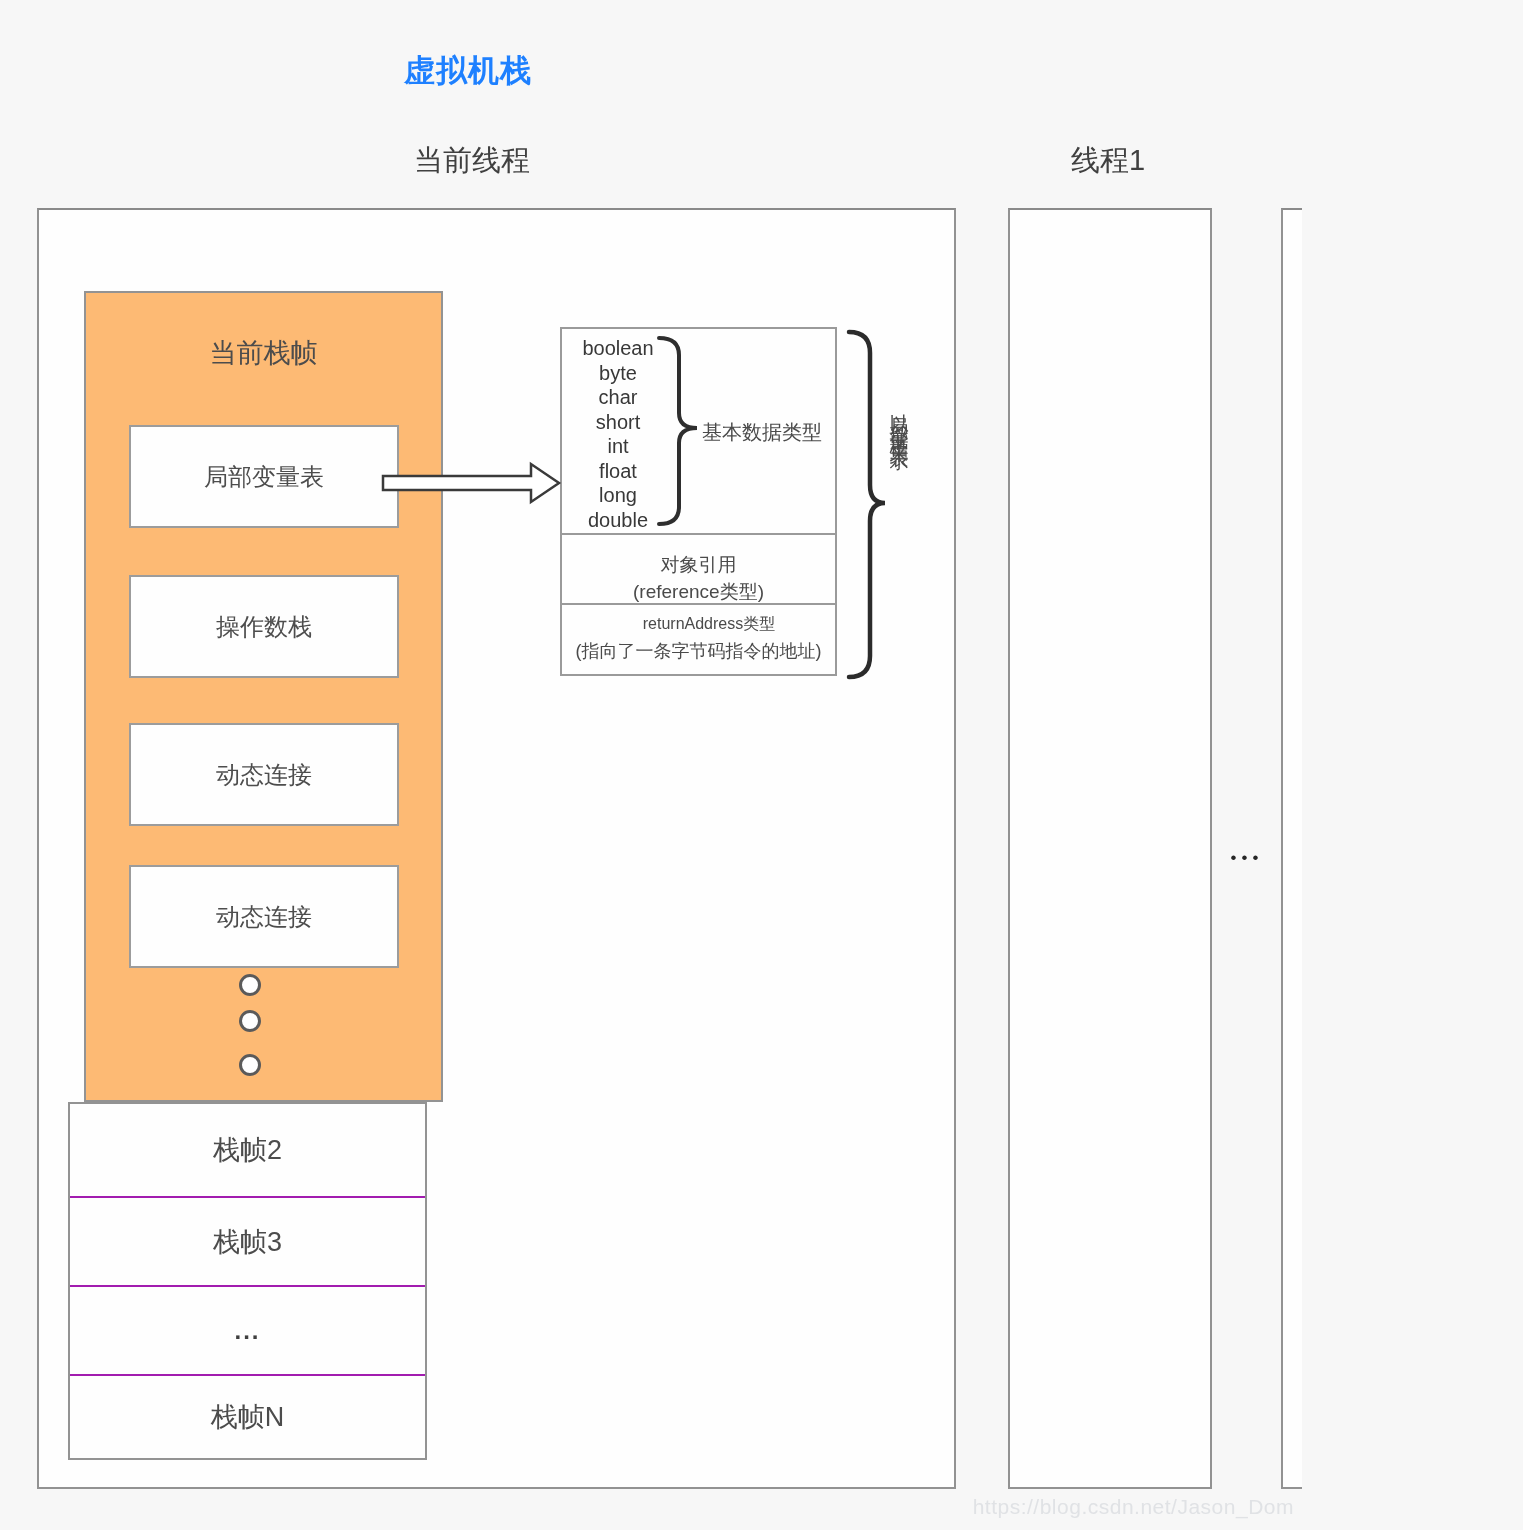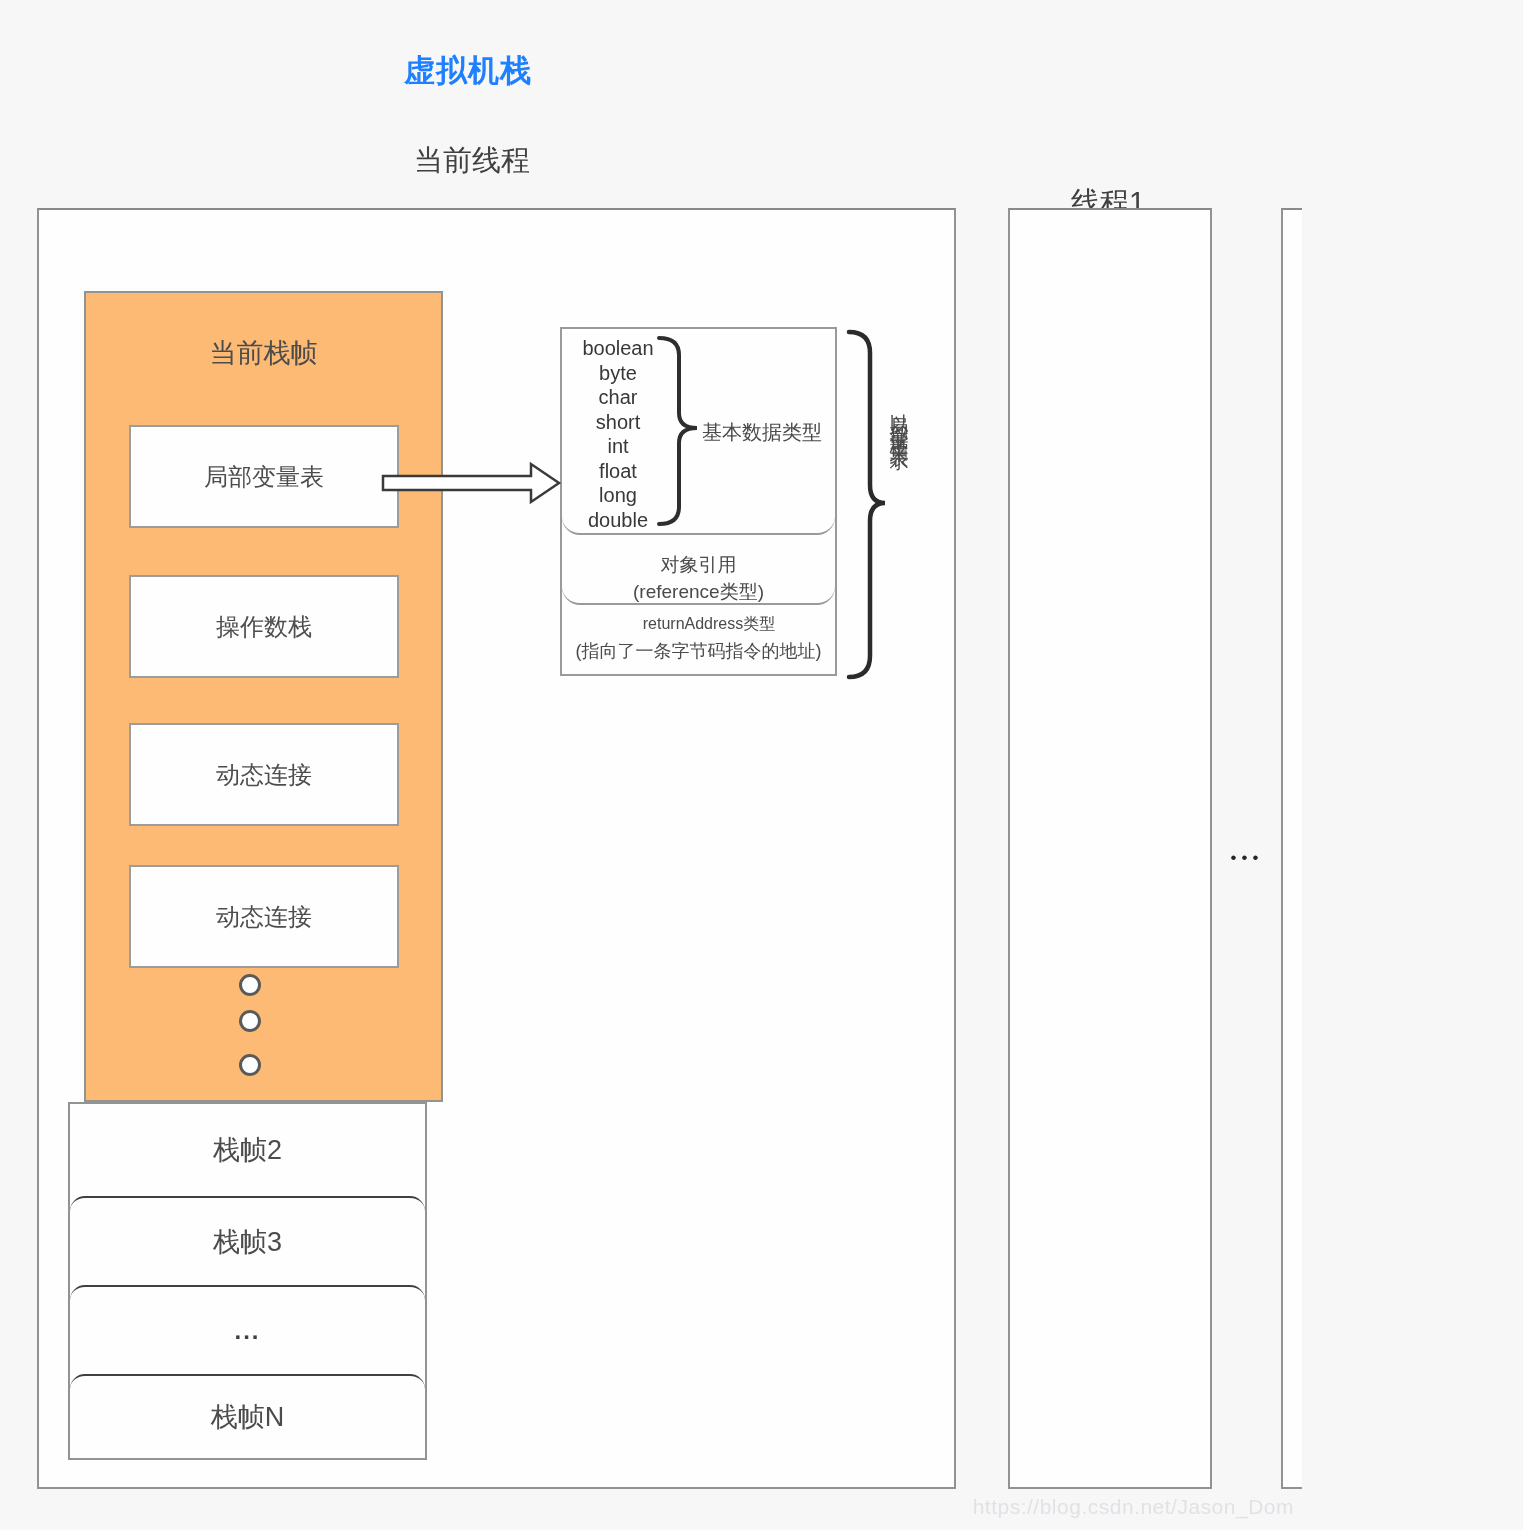--- a/index.html
+++ b/index.html
@@ -39,27 +39,27 @@
   }
   .rows-box{
     position:absolute;left:29px;top:892px;width:359px;height:358px;box-sizing:border-box;
     border:2px solid #939393;background:#fefefe;
   }
   .stack-row{
     box-sizing:border-box;width:100%;
     display:flex;align-items:center;justify-content:center;
     font-size:27px;color:#4c4c4c;
   }
-  .stack-row + .stack-row{border-top:2px solid #404040;border-radius:15px;}
+  .stack-row + .stack-row{border-top:2px solid #a21caf;}
   .row-ellipsis{font-size:24px;font-weight:700;letter-spacing:2px;color:#3f3f3f;}
   .types-box{
     position:absolute;left:521px;top:117px;width:277px;height:349px;box-sizing:border-box;
     border:2px solid #9a9a9a;background:#fefefe;
   }
-  .tsec{box-sizing:border-box;width:100%;position:relative;border-radius:18px;}
+  .tsec{box-sizing:border-box;width:100%;position:relative;}
   .tsec1{height:206px;border-bottom:2px solid #9a9a9a;}
   .tsec2{height:70px;border-bottom:2px solid #9a9a9a;text-align:center;padding-top:16px;
          font-size:19px;line-height:27px;color:#4a4a4a;}
   .tsec3{height:67px;text-align:center;padding-top:5px;color:#4a4a4a;}
   .prim-list{
     position:absolute;left:14px;top:7px;width:84px;text-align:center;
     font-size:20px;line-height:24.5px;color:#383838;
   }
   .prim-label{
     position:absolute;left:140px;top:90px;font-size:20px;color:#4a4a4a;white-space:nowrap;
@@ -82,21 +82,21 @@
   svg{display:block;}
 </style>
 </head>
 <body>
 
 <div class="page">
 
   <div class="title">虚拟机栈</div>
 
   <div class="hlabel" style="left:414px;">当前线程</div>
-  <div class="hlabel" style="left:1071px;margin-top:42px;">线程1</div>
+  <div class="hlabel" style="left:1071px;">线程1</div>
   <div class="hlabel" style="left:1339px;">线程N</div>
 
   <div class="outer-box" style="left:37px;top:208px;width:919px;height:1281px;">
 
     <div class="frame-box">
       <div class="frame-title">当前栈帧</div>
       <div class="comp-box" style="top:132px;">局部变量表</div>
       <div class="comp-box" style="top:282px;">操作数栈</div>
       <div class="comp-box" style="top:430px;">动态连接</div>
       <div class="comp-box" style="top:572px;">动态连接</div>

